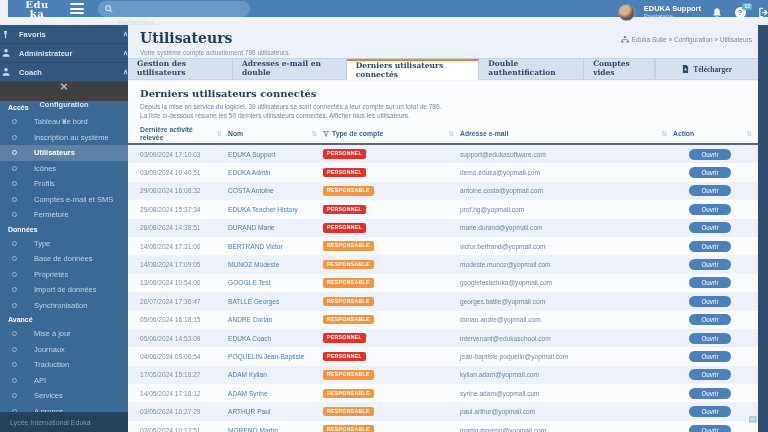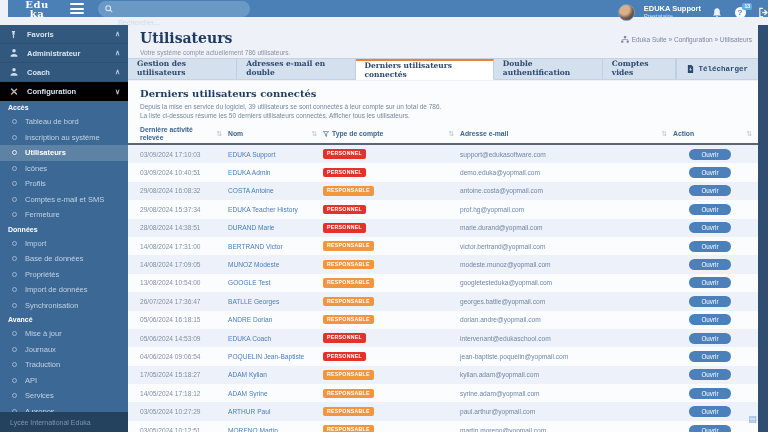--- a/index.html
+++ b/index.html
@@ -17,44 +17,44 @@
   .avatar { width:17px; height:17px; border-radius:50%; background:radial-gradient(circle at 35% 30%, #d8b08a 0 35%, #7a5a44 60%, #3c3129 100%); border:1px solid #6f9cc6; }
   .uname { color:#fff; font-size:7.5px; font-weight:bold; line-height:8px; }
   .urole { color:#cfe0ef; font-size:6px; line-height:7px; }
   .tbicon { position:relative; width:14px; height:14px; display:flex; align-items:center; justify-content:center; cursor:pointer; }
   .help-circ { width:11px; height:11px; border-radius:50%; background:#fff; color:#4a80b5; font-size:8px; font-weight:bold; display:flex; align-items:center; justify-content:center; }
   .tb-badge { position:absolute; top:-3px; right:-5px; background:#62aee0; color:#fff; font-size:5px; font-weight:bold; border-radius:2px; padding:0 2px; line-height:7px; }
 
   
   .sidebar { position:absolute; left:0; top:25px; width:128px; height:407px; background:#3c6896; display:flex; flex-direction:column; z-index:20; }
   .snav { flex:1; overflow:hidden; }
-  .srow { height:19px; display:flex; align-items:center; padding:0 8px; gap:8px; color:#d9e4ef; font-size:7.5px; font-weight:bold; background:#33587e; border-bottom:1px solid #2d4f72; cursor:pointer; }
+  .srow { height:19px; display:flex; align-items:center; padding:0 0; gap:8px; color:#d9e4ef; font-size:7.5px; font-weight:bold; background:#33587e; border-bottom:1px solid #2d4f72; cursor:pointer; }
   .srow .sic { width:11px; display:flex; justify-content:center; }
   .srow .lbl { flex:1; }
   .chev { color:#b9cede; font-size:7px; }
   .chev-up::after { content:"\2227"; }
   .chev-down::after { content:"\2228"; }
-  .srow.config { background:#000000; border-bottom:none; }
+  .srow.config { background:#404040; border-bottom:none;flex-direction:column; }
   .slabel { height:13px; display:flex; align-items:center; padding:0 8px; color:#ffffff; font-size:7px; font-weight:bold; }
-  .sitem { height:15.5px; display:flex; align-items:center; padding:0 8px 0 12px; gap:8px; color:#c2d2e1; font-size:7.5px; cursor:pointer; }
+  .sitem { height:15.5px; display:flex; align-items:center; padding:0 8px 0 12px; gap:17px; color:#c2d2e1; font-size:7.5px; cursor:pointer; }
   .sitem .dot { width:5px; height:5px; border:1px solid #9db4cb; border-radius:50%; flex:none; }
   .sitem.selected { background:#5e82a4; color:#fff; font-weight:bold; }
   .sitem.selected .dot { border-color:#dfe9f2; }
   .sfoot { height:20px; background:#24415e; color:#7f96ac; font-size:7px; display:flex; align-items:center; padding:0 10px; }
 
   
   .main { position:absolute; left:128px; top:25px; width:630px; height:407px; background:#eef1f7; }
   .crumb { position:absolute; right:6px; top:11px; display:flex; align-items:center; gap:3px; color:#7c87a0; font-size:6.5px; }
   .ptitle { position:absolute; left:12px; top:5px; font-family:"DejaVu Serif", serif; font-weight:bold; font-size:14px; color:#1e3a5f; }
   .psub { position:absolute; left:12px; top:24px; font-size:6.5px; color:#8a94a2; }
 
   .tabbar { position:absolute; left:0; top:33px; width:630px; height:22px; background:#d4e0ee; border-top:1px solid #c3d3e5; border-bottom:1px solid #c3d3e5; display:flex; align-items:stretch; }
   .tab { display:flex; align-items:flex-start; padding:0 9px; font-family:"DejaVu Serif", serif; font-size:7.5px; font-weight:bold; color:#2c4a6e; border-right:1px solid #bfd0e3; cursor:pointer; position:relative; }
   .tab.active { background:#fff; border-top:2px solid #e8833a; border-bottom:1px solid #fff; margin-bottom:-1px; }
-  .dl-btn { margin-left:auto; display:flex; align-items:center; gap:4px; padding:0 10px; font-family:Liberation Mono, monospace; font-size:7.5px; font-weight:bold; color:#2c4a6e; border-left:1px solid #bfd0e3; cursor:pointer;text-align:center; }
+  .dl-btn { margin-left:auto; display:flex; align-items:center; gap:4px; padding:0 26px; font-family:Liberation Serif, serif; font-size:7.5px; font-weight:bold; color:#2c4a6e; border-left:1px solid #bfd0e3; cursor:pointer;text-align:center; }
 
   .panel { position:absolute; left:0; top:56px; width:630px; height:351px; background:#fbfcfe; }
   .sec-h { margin:7px 0 0 12px; font-family:"DejaVu Serif", serif; font-weight:bold; font-size(10px); font-size:10px; color:#1e3a5f; }
   .sec-d { margin:3px 0 0 12px; font-size:6.5px; color:#74879c; line-height:9px; }
   .sec-d a { color:#74879c; text-decoration:none; }
 
   
   .thead { display:flex; align-items:center; height:21px; margin:4px 0 0 0; padding-left:12px; border-bottom:2px solid #5b6672; color:#3c648f; font-size:6.8px; font-weight:bold; }
   .th { display:flex; align-items:center; }
   .th .sort { margin-left:auto; color:#b9c5d4; font-weight:normal; font-size:7px; padding-right:6px; cursor:pointer; }
@@ -199,21 +199,21 @@
         <span>Comptes e-mail et SMS</span>
       </div>
       <div class="sitem">
         <span class="dot"></span>
         <span>Fermeture</span>
       </div>
 
     <div class="slabel">Données</div>
     <div class="sitem">
         <span class="dot"></span>
-        <span>Import</span>
+        <span>Type</span>
       </div>
       <div class="sitem">
         <span class="dot"></span>
         <span>Base de données</span>
       </div>
       <div class="sitem">
         <span class="dot"></span>
         <span>Propriétés</span>
       </div>
       <div class="sitem">

